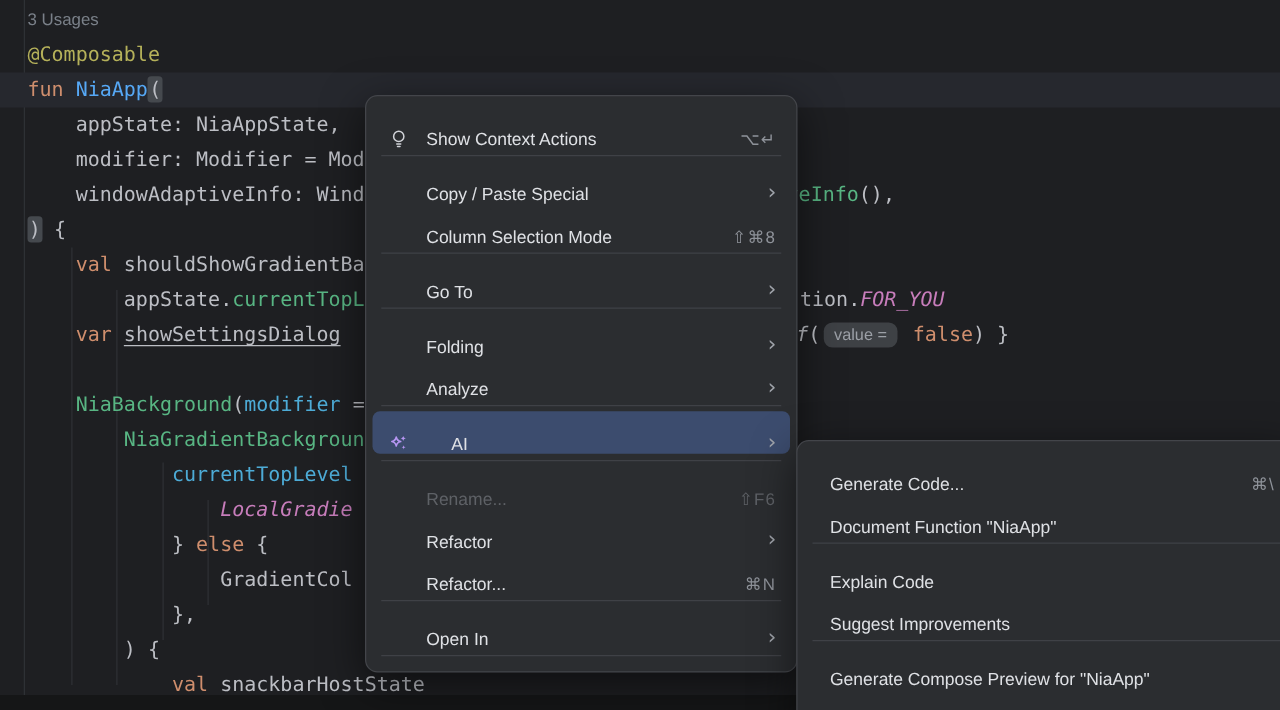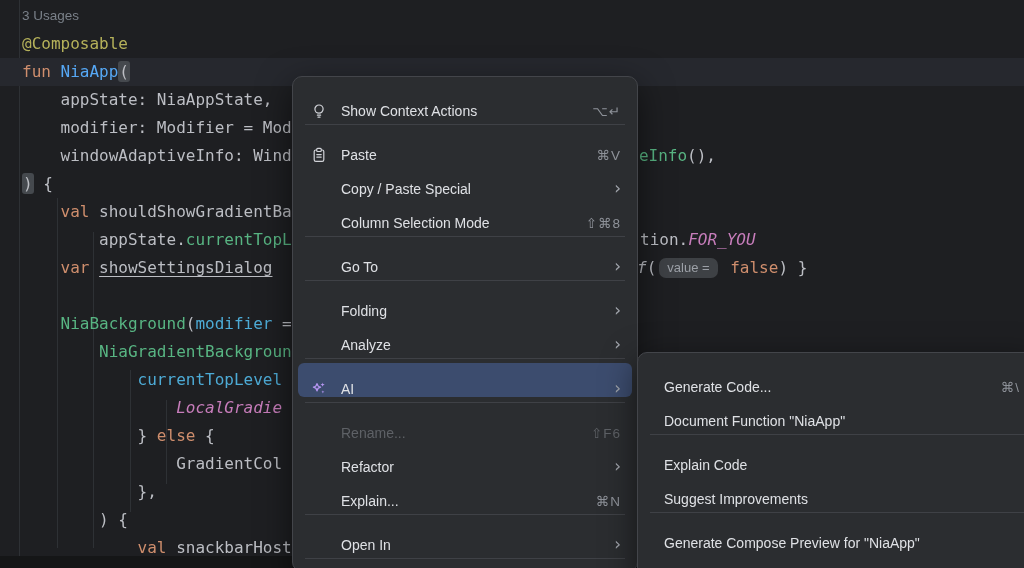--- a/index.html
+++ b/index.html
@@ -40,21 +40,21 @@
   
   .menu{position:absolute;background:var(--menu_bg);border:1px solid var(--menu_border);
         border-radius:10px;box-shadow:0 10px 34px rgba(0,0,0,.55);
         padding:8px 0;box-sizing:border-box;}
   #context-menu{left:292px;top:76px;width:346px;z-index:10;}
   #ai-submenu{left:637px;top:352px;width:400px;z-index:20;}
 
   .menu-item{height:34px;display:flex;align-items:flex-end;margin:0 5px;
              padding:0 11px 0 13px;border-radius:6px;
              font-size:14px;color:var(--text);}
-  .menu-item.selected{background:var(--selection);}
+  .menu-item.selected{background:var(--selection);gap:20px;}
   .menu-item.disabled{color:var(--disabled);}
   .mi-icon{width:16px;height:16px;margin-right:14px;flex:0 0 auto;display:inline-block;}
   .mi-icon svg{display:block;width:16px;height:16px;}
   .mi-label{white-space:nowrap;}
   #context-menu .menu-item.no-icon .mi-label{margin-left:30px;}
   #ai-submenu .menu-item .mi-label{margin-left:8px;}
   .mi-space{flex:1 1 auto;}
   .mi-shortcut{color:var(--shortcut);font-size:13.5px;letter-spacing:1px;white-space:nowrap;}
   .menu-item.disabled .mi-shortcut{color:var(--disabled);}
   .mi-arrow{color:var(--arrow_gray);font-size:17px;line-height:1;margin-left:10px;
@@ -109,33 +109,20 @@
             <circle cx="8" cy="6.1" r="4.1"></circle>
             <path d="M6.4 12.2h3.2"></path>
             <path d="M7 14.2h2"></path>
           </svg>
         </span>
         <span class="mi-label">Show Context Actions</span>
         <span class="mi-space"></span>
         <span class="mi-shortcut">⌥↵</span>
       </div>
       <div class="menu-sep"></div>
-      <div class="menu-item">
-        <span class="mi-icon">
-          <svg viewBox="0 0 16 16" fill="none" stroke="#D1D3D8" stroke-width="1.2" stroke-linecap="round">
-            <rect x="3.2" y="3" width="9.6" height="11.3" rx="1.6"></rect>
-            <rect x="5.7" y="1.4" width="4.6" height="3.1" rx="1" fill="#2B2D30"></rect>
-            <path d="M5.8 7.6h4.4"></path>
-            <path d="M5.8 10.1h4.4"></path>
-          </svg>
-        </span>
-        <span class="mi-label">Paste</span>
-        <span class="mi-space"></span>
-        <span class="mi-shortcut">⌘V</span>
-      </div>
       <div class="menu-item no-icon">
         <span class="mi-label">Copy / Paste Special</span>
         <span class="mi-space"></span>
         <span class="mi-arrow">›</span>
       </div>
       <div class="menu-item no-icon">
         <span class="mi-label">Column Selection Mode</span>
         <span class="mi-space"></span>
         <span class="mi-shortcut">⇧⌘8</span>
       </div>
@@ -174,21 +161,21 @@
         <span class="mi-label">Rename...</span>
         <span class="mi-space"></span>
         <span class="mi-shortcut">⇧F6</span>
       </div>
       <div class="menu-item no-icon">
         <span class="mi-label">Refactor</span>
         <span class="mi-space"></span>
         <span class="mi-arrow">›</span>
       </div>
       <div class="menu-item no-icon">
-        <span class="mi-label">Explain...</span>
+        <span class="mi-label">Refactor...</span>
         <span class="mi-space"></span>
         <span class="mi-shortcut">⌘N</span>
       </div>
       <div class="menu-sep"></div>
       <div class="menu-item no-icon">
         <span class="mi-label">Open In</span>
         <span class="mi-space"></span>
         <span class="mi-arrow">›</span>
       </div>
       <div class="menu-sep"></div>

